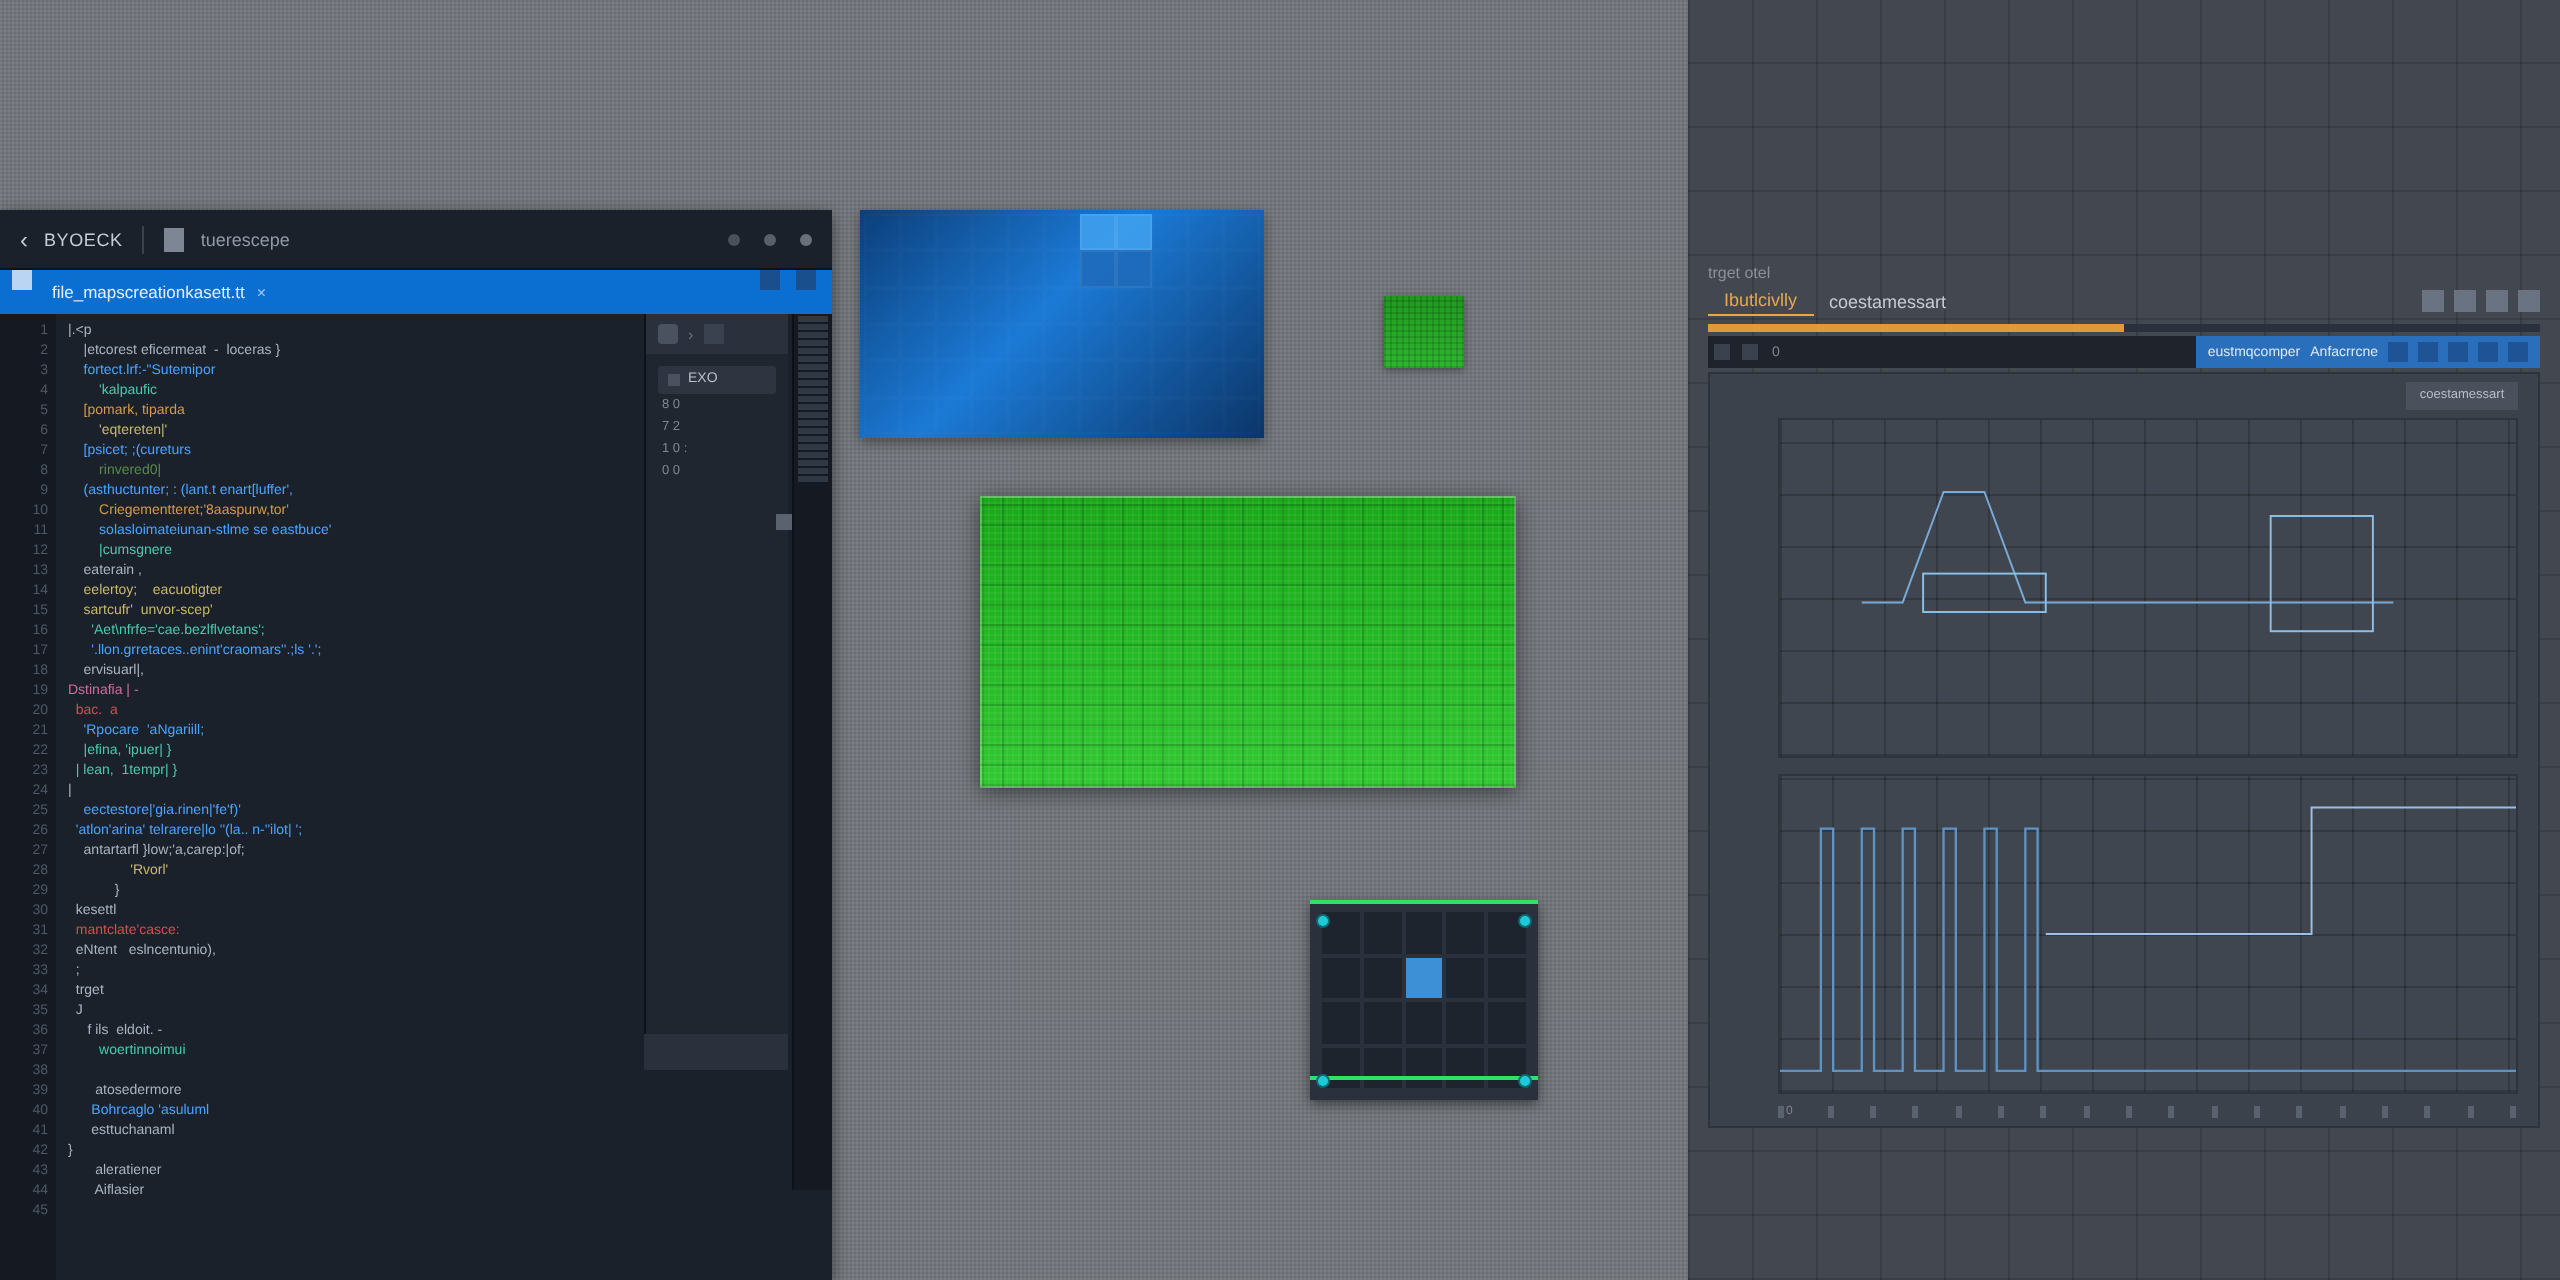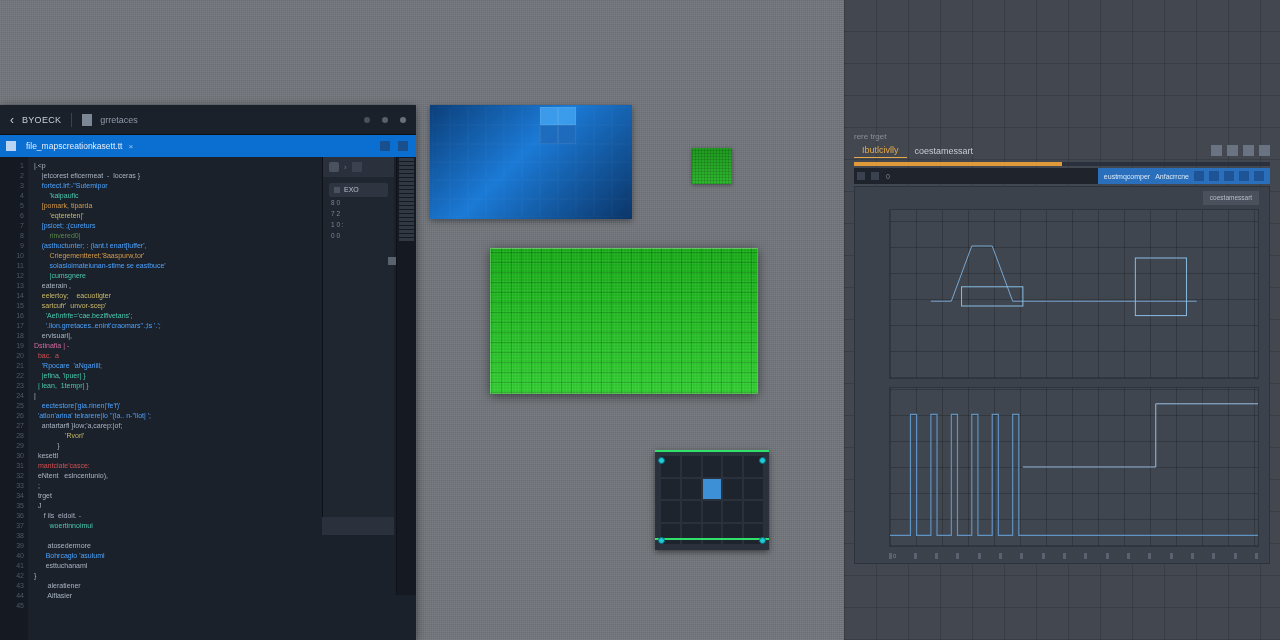--- a/index.html
+++ b/index.html
@@ -26,21 +26,21 @@
 .editor-titlebar .back { color:#c8cdd4; font-size:12px; }
 .editor-titlebar .title { font-size:9px; color:#c8cdd4; letter-spacing:0.3px; }
 .editor-titlebar .sep { width:1px; height:14px; background:#3a424f; margin:0 2px; }
 .editor-titlebar .doc-ic { width:10px; height:12px; background:#7d8695; }
 .editor-titlebar .breadcrumb { font-size:9px; color:#8f99a8; }
 .editor-titlebar .spacer { flex:1; }
 .editor-titlebar .dot { width:6px; height:6px; border-radius:50%; margin-left:4px; }
 .dot.g{background:#4a4f5a;} .dot.y{background:#5a5f6a;} .dot.r{background:#6a6f7a;}
 
 .tabstrip {
-  height:22px; background:#0a6fd1; display:flex; align-items:center;
+  height:22px; background:#0a6fd1; display:flex; align-items:flex-start;
 }
 .tabstrip .tab {
   background:#0a6fd1; color:#e6eefc; height:100%; display:flex;
   align-items:center; padding:0 10px; font-size:8.5px; gap:6px;
 }
 .tabstrip .tab .x { font-size:8px; opacity:.7; }
 .tabstrip .ic { width:10px; height:10px; background:#e6eefc; opacity:.8; margin-left:6px; }
 .tabstrip .spacer { flex:1; }
 .tabstrip .right-tools { display:flex; gap:8px; padding-right:8px; }
 .tabstrip .tool { width:10px; height:10px; background:#184f8c; }
@@ -218,21 +218,21 @@
 </style>
 </head>
 <body>
 
 <div class="editor">
   <div class="editor-titlebar">
     <span class="back">‹</span>
     <span class="title">BYOECK</span>
     <span class="sep"></span>
     <span class="doc-ic"></span>
-    <span class="breadcrumb">grretaces</span>
+    <span class="breadcrumb">tuerescepe</span>
     <span class="spacer"></span>
     <span class="dot g"></span>
     <span class="dot y"></span>
     <span class="dot r"></span>
   </div>
   <div class="tabstrip">
     <span class="ic"></span>
     <div class="tab">
       <span>file_mapscreationkasett.tt</span>
       <span class="x">×</span>
@@ -428,21 +428,21 @@
     <b></b>
     <b></b>
     <b></b>
     <b></b>
     <b></b>
     <b></b>
   </div>
 
 <div class="analysis">
   <div class="an-head">
-    <div class="crumb">rere trget</div>
+    <div class="crumb">trget otel</div>
     <div class="tr">
       <span class="tab active">Ibutlcivlly</span>
       <span class="tab">coestamessart</span>
       <span class="spacer"></span>
       <span class="ic"></span>
       <span class="ic"></span>
       <span class="ic"></span>
       <span class="ic"></span>
     </div>
   </div>

